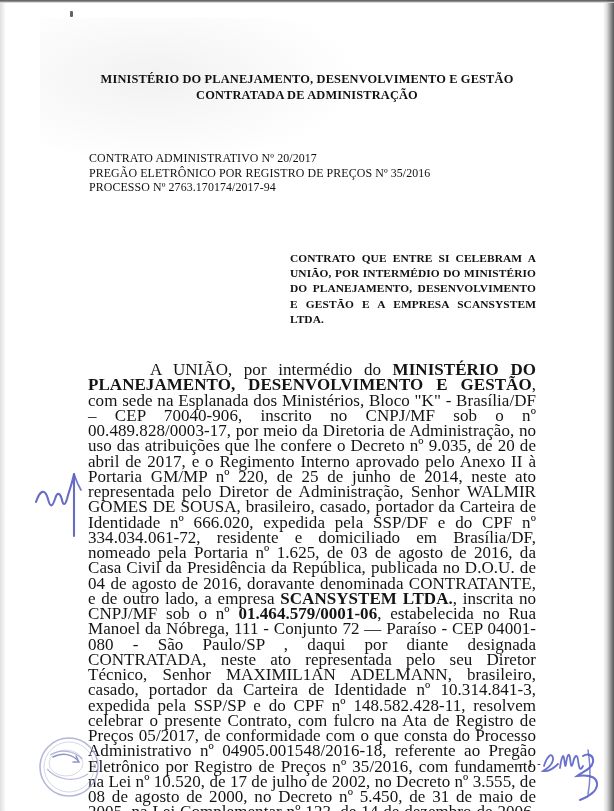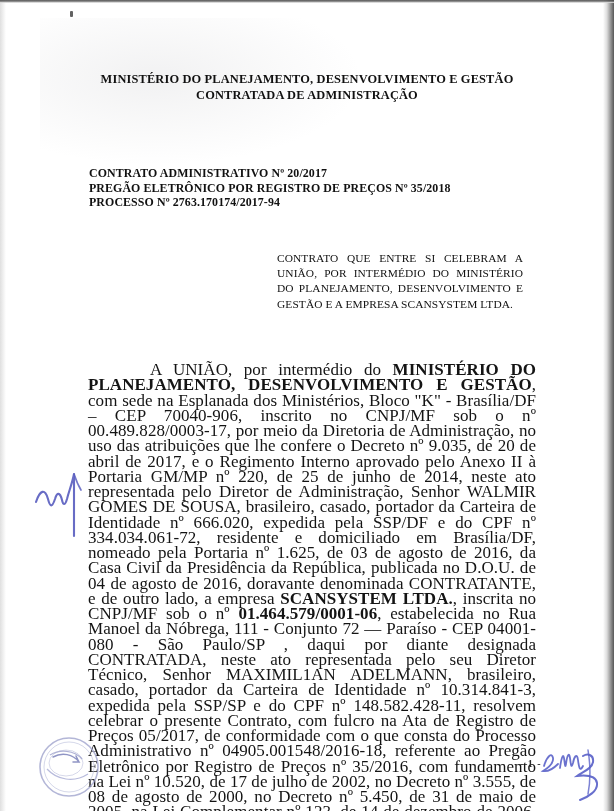--- a/index.html
+++ b/index.html
@@ -66,35 +66,35 @@
     font-size: 12.4px;
     line-height: 15.5px;
     letter-spacing: .15px;
     color: #111;
   }
   .doc-head div { white-space: nowrap; }
 
   #contract-ids {
     position: absolute;
     left: 89px;
-    top: 166px;
+    top: 151px;
     width: 420px;
-    font-weight: bold;
+    font-weight: normal;
     font-size: 11.9px;
     line-height: 14.6px;
     letter-spacing: .1px;
     color: #111;
   }
 
   #preamble-box {
     position: absolute;
-    left: 277px;
+    left: 290px;
     top: 251px;
     width: 246px;
-    font-weight: normal;
+    font-weight: bold;
     font-size: 11.4px;
     line-height: 15.2px;
     text-align: justify;
     text-align-last: left;
     letter-spacing: .1px;
     color: #111;
   }
 
   #body-text {
     position: absolute;
@@ -150,21 +150,21 @@
   <div id="scan-blotch"></div>
   <div id="speck"></div>
 
   <div class="doc-head">
     <div>MINISTÉRIO DO PLANEJAMENTO, DESENVOLVIMENTO E GESTÃO</div>
     <div>CONTRATADA DE ADMINISTRAÇÃO</div>
   </div>
 
   <div id="contract-ids">
     <div>CONTRATO ADMINISTRATIVO Nº 20/2017</div>
-    <div>PREGÃO ELETRÔNICO POR REGISTRO DE PREÇOS Nº 35/2018</div>
+    <div>PREGÃO ELETRÔNICO POR REGISTRO DE PREÇOS Nº 35/2016</div>
     <div>PROCESSO Nº 2763.170174/2017-94</div>
   </div>
 
   <div id="preamble-box">CONTRATO QUE ENTRE SI CELEBRAM A UNIÃO, POR INTERMÉDIO DO MINISTÉRIO DO PLANEJAMENTO, DESENVOLVIMENTO E GESTÃO E A EMPRESA SCANSYSTEM LTDA.</div>
 
   <div id="body-text"><span>A UNIÃO</span><span>, por intermédio do </span><b>MINISTÉRIO DO PLANEJAMENTO, DESENVOLVIMENTO E GESTÃO</b><span>, com sede na Esplanada dos Ministérios, Bloco "K" - Brasília/DF – CEP 70040-906, inscrito no CNPJ/MF sob o nº 00.489.828/0003-17, por meio da Diretoria de Administração, no uso das atribuições que lhe confere o Decreto nº 9.035, de 20 de abril de 2017, e o Regimento Interno aprovado pelo Anexo II à Portaria GM/MP nº 220, de 25 de junho de 2014, neste ato representada pelo Diretor de Administração, Senhor WALMIR GOMES DE SOUSA, brasileiro, casado, portador da Carteira de Identidade nº 666.020, expedida pela SSP/DF e do CPF nº 334.034.061-72, residente e domiciliado em Brasília/DF, nomeado pela Portaria nº 1.625, de 03 de agosto de 2016, da Casa Civil da Presidência da República, publicada no D.O.U. de 04 de agosto de 2016, doravante denominada CONTRATANTE, e de outro lado, a empresa </span><b>SCANSYSTEM LTDA.</b><span>, inscrita no CNPJ/MF sob o nº </span><b>01.464.579/0001-06</b><span>, estabelecida no Rua Manoel da Nóbrega, 111 - Conjunto 72 — Paraíso - CEP 04001-080 - São Paulo/SP , daqui por diante designada CONTRATADA, neste ato representada pelo seu Diretor Técnico, Senhor MAXIMIL1AN ADELMANN, brasileiro, casado, portador da Carteira de Identidade nº 10.314.841-3, expedida pela SSP/SP e do CPF nº 148.582.428-11, resolvem celebrar o presente Contrato, com fulcro na Ata de Registro de Preços 05/2017, de conformidade com o que consta do Processo Administrativo nº 04905.001548/2016-18, referente ao Pregão Eletrônico por Registro de Preços nº 35/2016, com fundamento na Lei nº 10.520, de 17 de julho de 2002, no Decreto nº 3.555, de 08 de agosto de 2000, no Decreto nº 5.450, de 31 de maio de 2005, na Lei Complementar nº 123, de 14 de dezembro de 2006, no Decreto nº 3.722, de 09 de janeiro de 2001, no Decreto nº 6.204, de 05 de setembro de 2007, na Instrução Normativa SLTI/MP nº 01, de 19 de janeiro de 2010, na Instrução Normativa nº 02, de 30 de abril de 2008, na Instrução Normativa SLTI/MP nº 03, de 16 de dezembro de 2011, na Lei nº 12.349, de 15 de dezembro de 2010, na Lei nº 12.440, de 07 de julho de 2011, no Decreto nº 7.892, de 23 de janeiro de 2013, no Decreto nº 8.250, de 23 de maio de 2014, na Lei nº 8.666, de 21 de junho de 1993, suas alterações, legislação correlata, mediante as Cláusulas e condições seguintes:</span></div>
 
   <svg id="initial-mark" viewBox="0 0 70 72">
     <path d="M4 34 C8 22, 13 20, 16 31 C18 39, 20 40, 23 31 C25 24, 28 24, 30 32 C31 37, 33 38, 35 31 C37 23, 40 16, 42 6 L42 68" fill="none" stroke="#5b5fc0" stroke-width="2.1" stroke-linecap="round" stroke-linejoin="round" opacity=".92"></path>
     <path d="M42 6 C44 12, 46 17, 49 22" fill="none" stroke="#5b5fc0" stroke-width="1.7" stroke-linecap="round" opacity=".85"></path>

